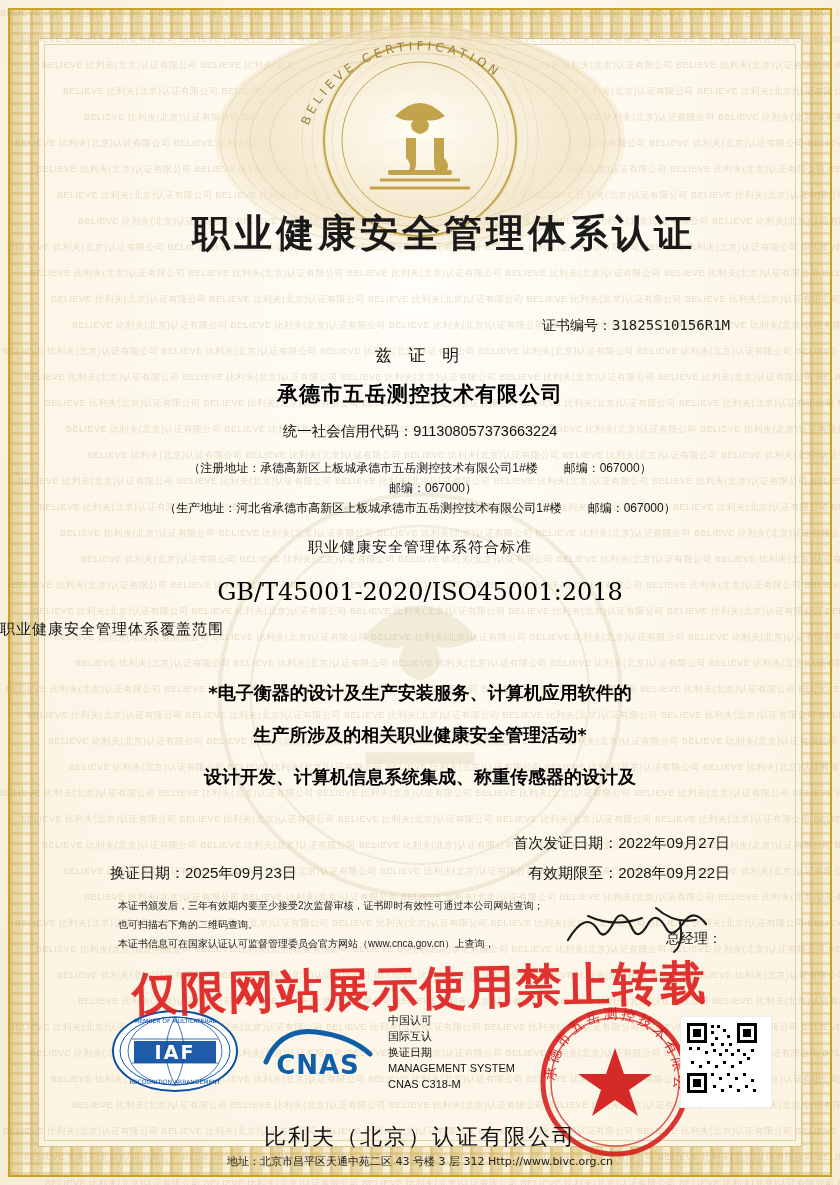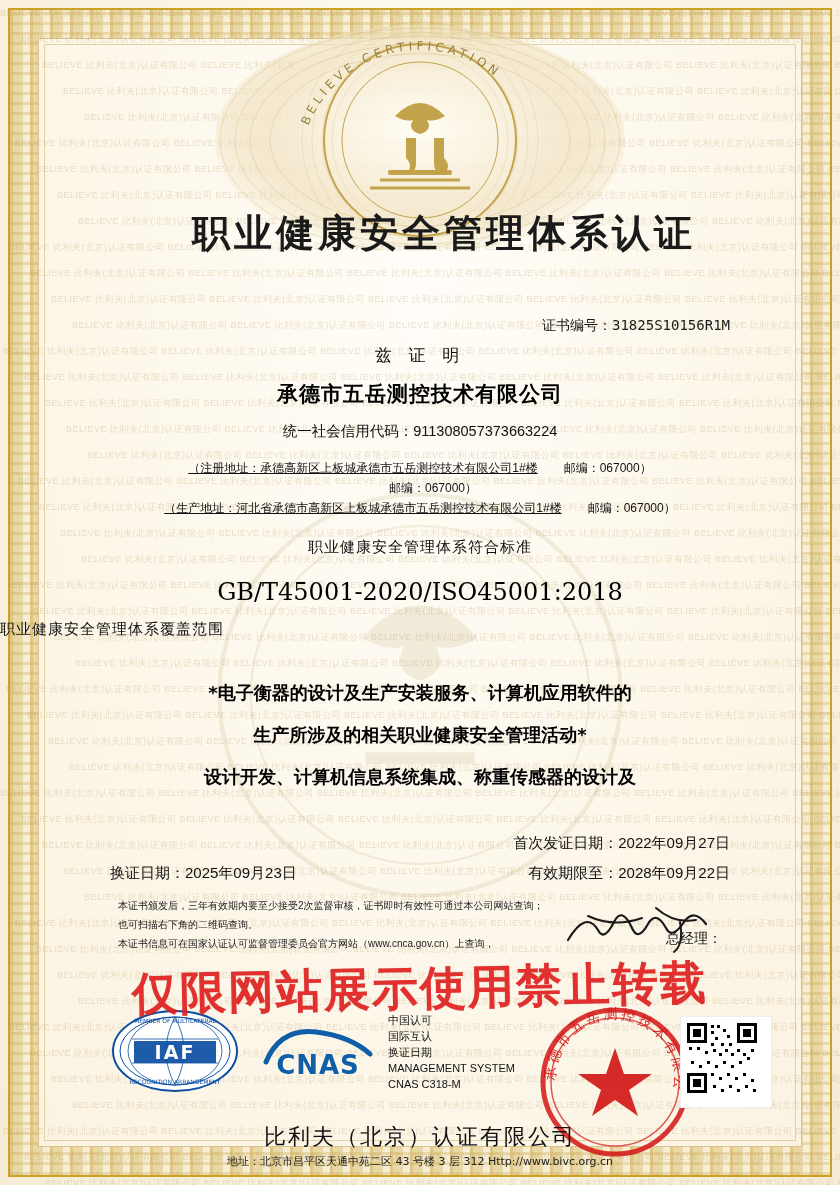--- a/index.html
+++ b/index.html
@@ -98,21 +98,21 @@
   }
 
   .addr-block{
     position:absolute;top:458px;left:0;right:0;
     font-size:12px;color:#111;
   }
   .addr-row{
     display:flex;justify-content:center;align-items:center;
     line-height:20px;
   }
-  .addr-row .a-txt{white-space:nowrap;text-decoration:underline;}
+  .addr-row .a-txt{white-space:nowrap;}
   .addr-row .a-zip{white-space:nowrap;margin-left:26px;}
 
   .std-label{
     position:absolute;top:538px;left:0;right:0;text-align:center;
     font-size:15px;color:#111;letter-spacing:1px;
   }
   .std-value{
     position:absolute;top:578px;left:0;right:0;text-align:center;
     font-size:24px;font-weight:normal;color:#000;
     font-family:"DejaVu Serif","Liberation Serif",serif;

